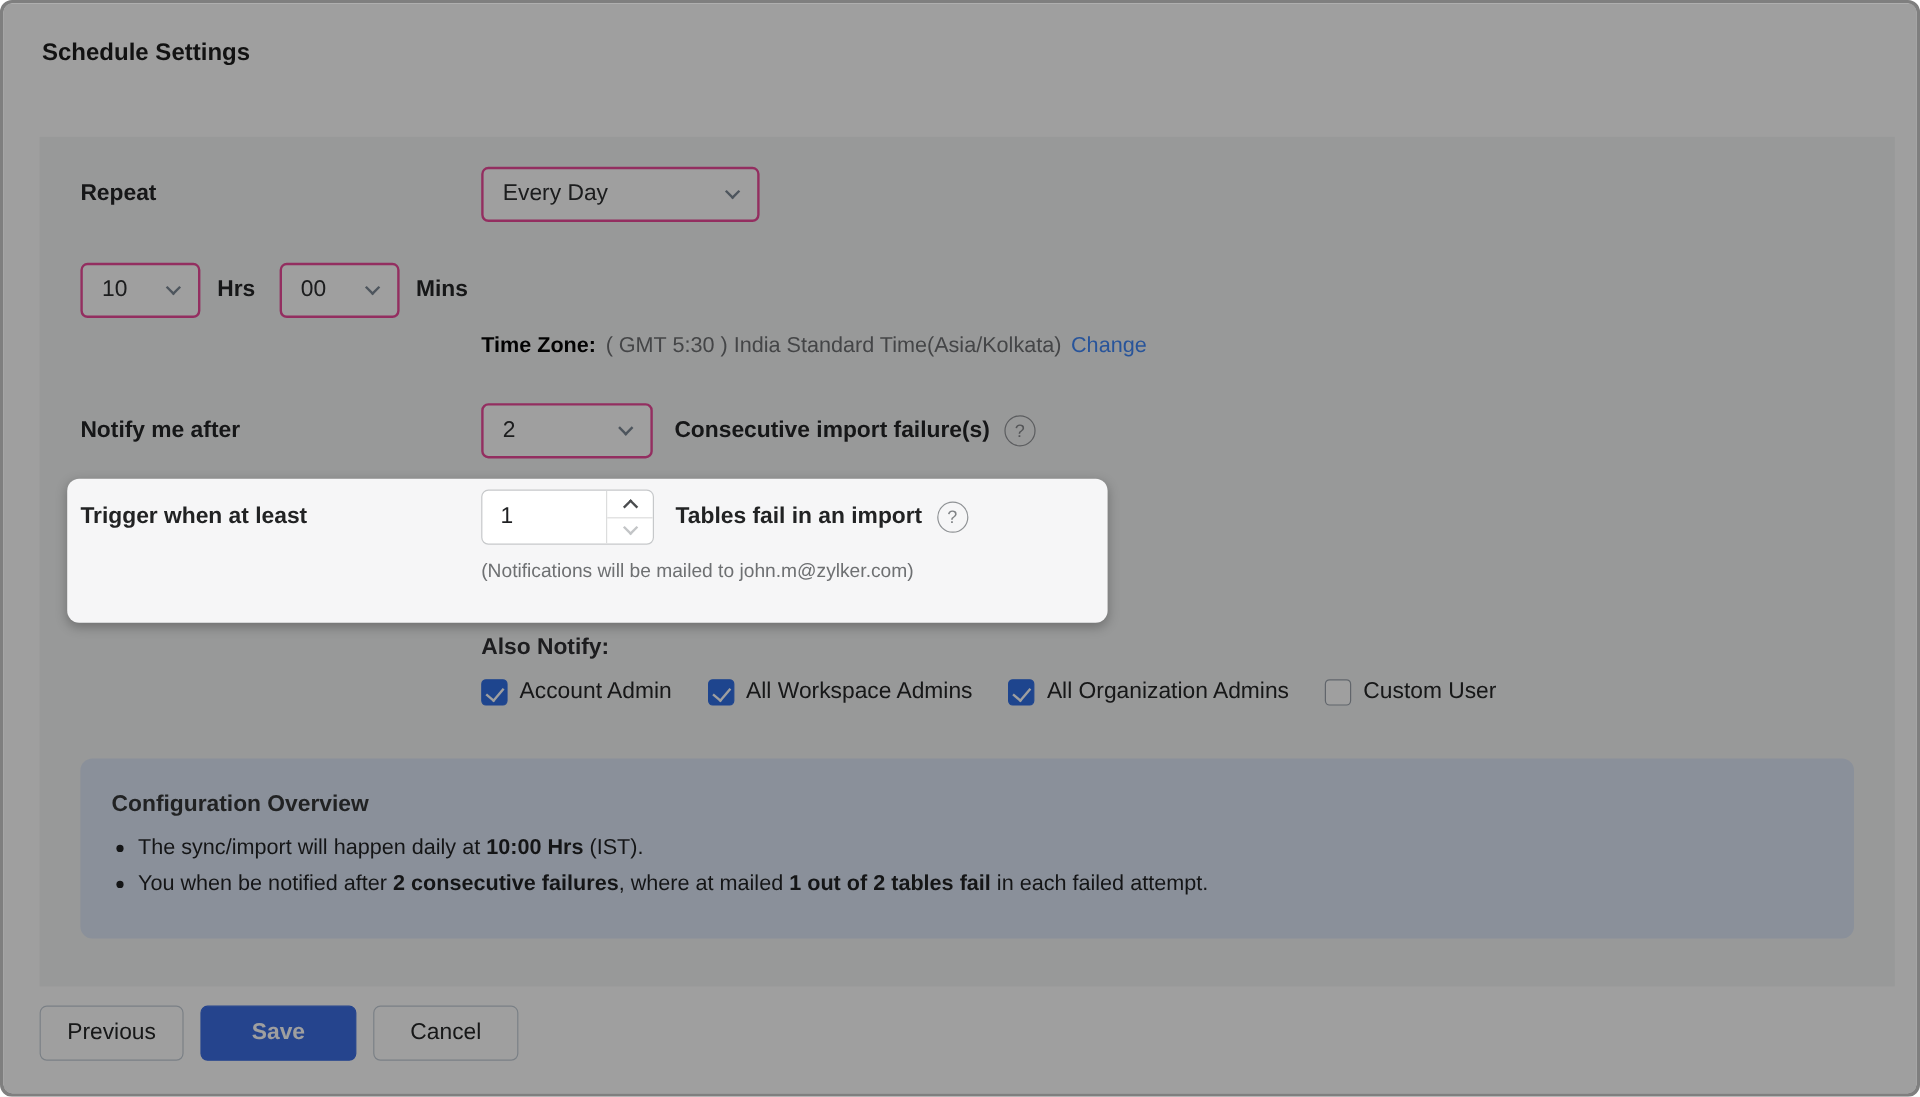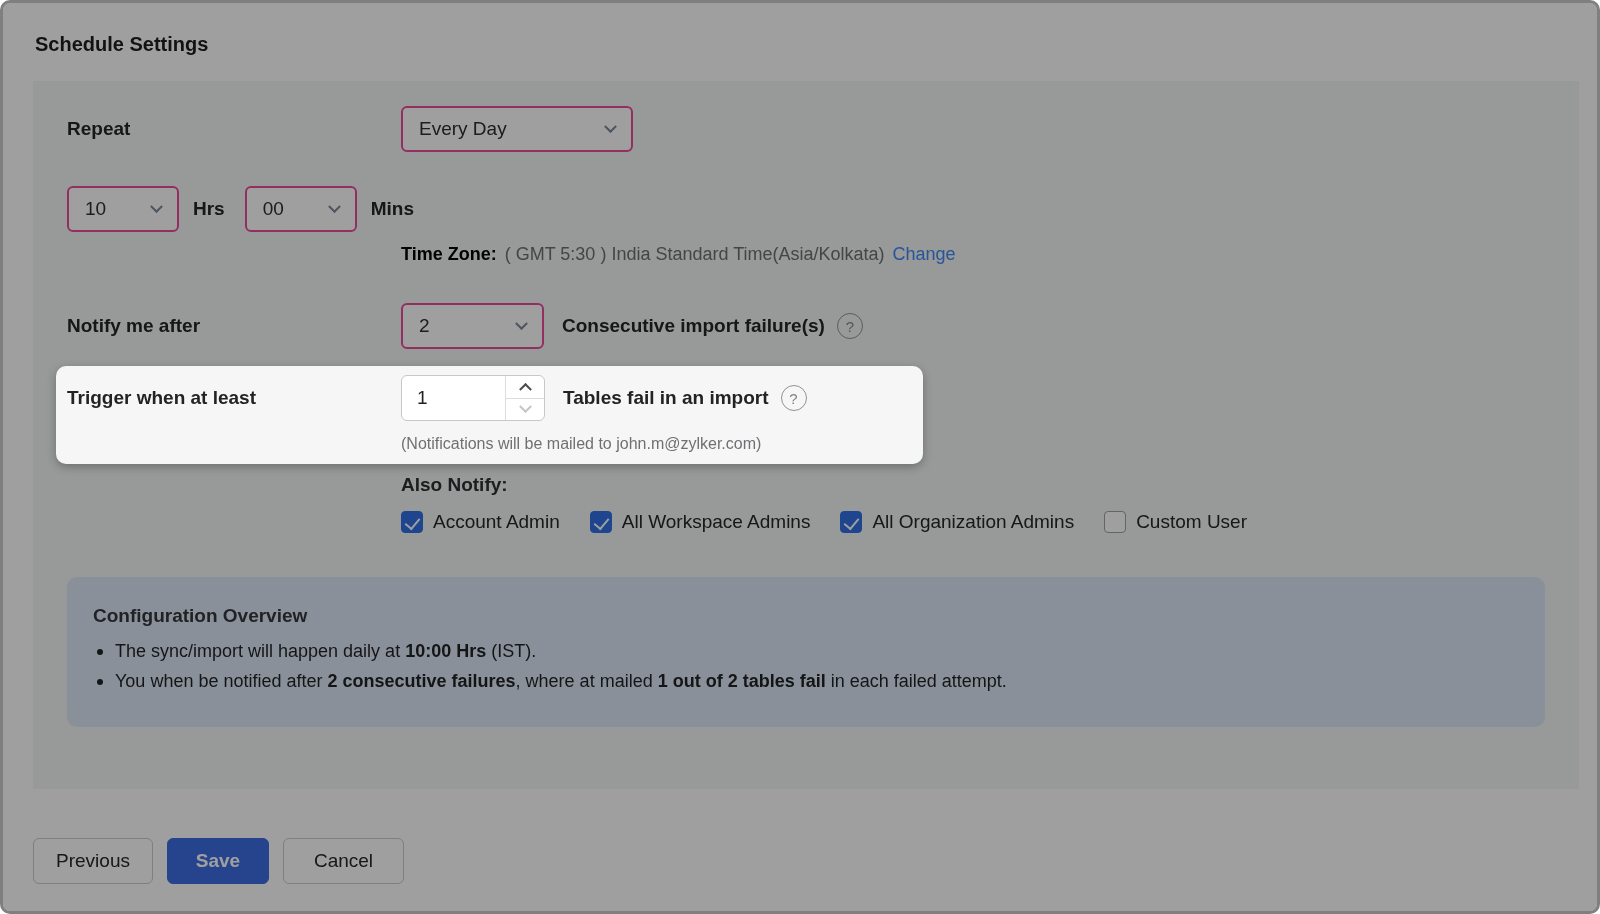--- a/index.html
+++ b/index.html
@@ -22,21 +22,21 @@
     z-index: 40;
     pointer-events: none;
   }
 
   .page-title {
     position: absolute; left: 32px; top: 30px;
     font-size: 20px; font-weight: 700; color: #1a1a1a;
   }
 
   .panel {
-    position: absolute; left: 30px; top: 78px;
+    position: absolute; left: 30px; top: 111px;
     width: 1546px; height: 708px;
     background: #f4f5f6;
     padding: 25px 34px 0 34px;
   }
 
   .row { display: flex; align-items: center; }
   .row-label { width: 334px; font-size: 19px; font-weight: 600; color: #222324; }
 
   
   .select {
@@ -45,21 +45,21 @@
     border: 2px solid #ec4899; border-radius: 6px;
     padding: 0 16px; font-size: 19px; color: #2b2c2e;
     cursor: pointer;
   }
   .select .chev-down {
     width: 9px; height: 9px; margin-left: 14px;
     border-right: 2px solid #7b8794; border-bottom: 2px solid #7b8794;
     transform: rotate(45deg) translate(-2px,-2px);
   }
   .sel-repeat { width: 232px; }
-  .sel-hrs, .sel-mins { width: 112px; }
+  .sel-hrs, .sel-mins { width: 100px; }
   .sel-notify { width: 143px; }
 
   .unit-label { font-size: 19px; font-weight: 600; color: #222324; margin: 0 20px 0 14px; }
 
   .row-time { margin-top: 34px; }
   .tz-line { margin: 12px 0 0 334px; font-size: 18px; display: flex; align-items: center; gap: 8px; }
   .tz-label { font-weight: 700; color: #000000; }
   .tz-value { color: #6c6e70; }
   .tz-change { color: #3e86f7; cursor: pointer; text-decoration: none; }
 
@@ -70,21 +70,21 @@
     display: inline-flex; align-items: center; justify-content: center;
     width: 26px; height: 26px; margin-left: 12px;
     border: 1.5px solid #909396; border-radius: 50%;
     font-size: 15px; color: #85888b; cursor: pointer; flex: 0 0 auto;
   }
 
   
   .highlight-box {
     position: relative; z-index: 50;
     margin: 17px 0 0 -11px;
-    width: 867px; height: 98px;
+    width: 867px; height: 120px;
     background: #f6f6f7;
     border-radius: 10px;
     padding: 9px 0 0 11px;
     box-shadow: 0 3px 10px rgba(0,0,0,0.28);
   }
   .num-input-group {
     display: flex; height: 46px; width: 144px;
     background: #ffffff; border: 1px solid #c6c8ca; border-radius: 6px;
     overflow: hidden;
   }
@@ -142,21 +142,21 @@
   }
   .config-list b { font-weight: 700; }
 
   .footer { position: absolute; left: 30px; top: 835px; display: flex; gap: 14px; }
   .btn {
     height: 46px; border-radius: 6px; font-family: "Liberation Sans", sans-serif;
     font-size: 19px; cursor: pointer; display: inline-flex; align-items: center; justify-content: center;
   }
   .btn-ghost { background: #ffffff; border: 1px solid #c4cdd6; color: #232425; }
   .btn-previous { width: 120px; }
-  .btn-save { width: 102px; background: #3a6ce2; border: 1px solid #3a6ce2; color: #ffffff; font-weight: 600; }
+  .btn-save { width: 130px; background: #3a6ce2; border: 1px solid #3a6ce2; color: #ffffff; font-weight: 600; }
   .btn-cancel { width: 121px; }
 </style>
 </head>
 <body>
 
 <div class="screen">
 
   <div class="page-title">Schedule Settings</div>
 
   <div class="panel">

